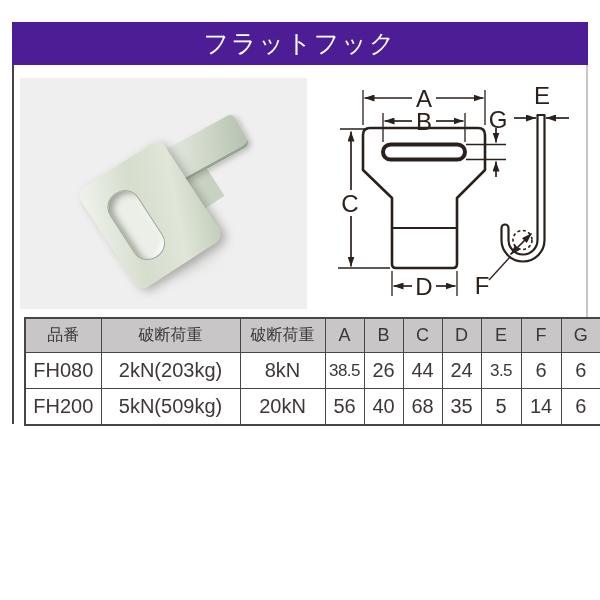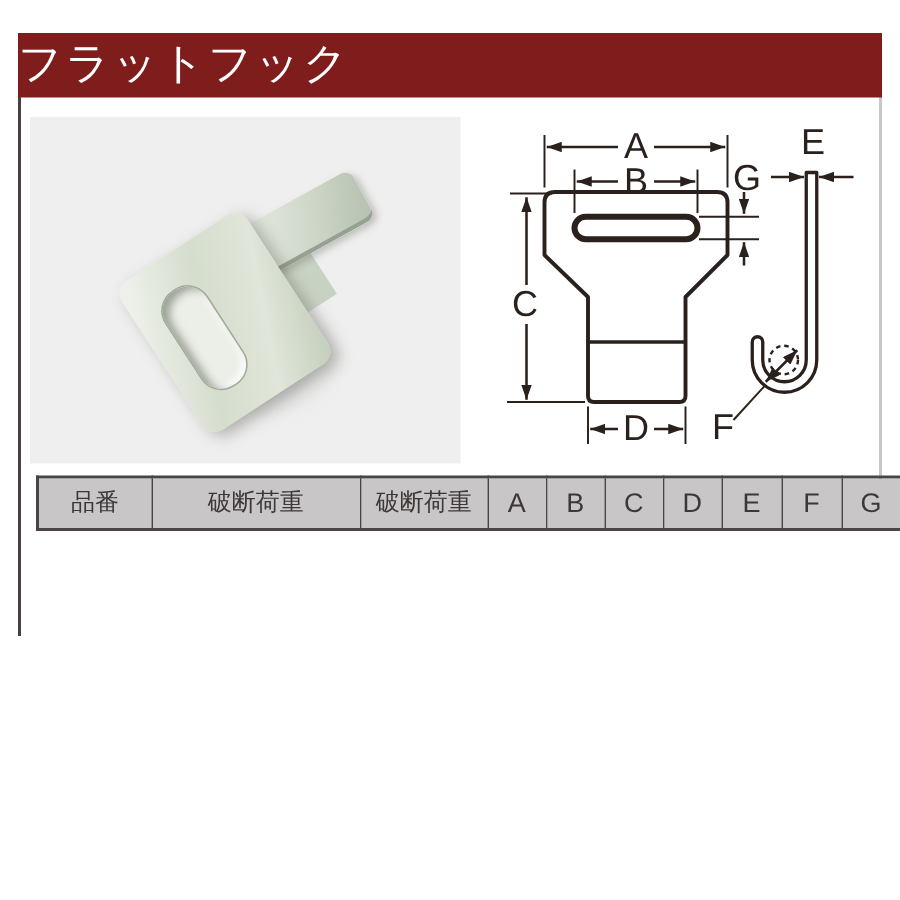--- a/index.html
+++ b/index.html
@@ -5,22 +5,22 @@
   html,body{margin:0;padding:0;background:#ffffff;}
   .page{
     position:relative;width:600px;height:600px;background:#ffffff;overflow:hidden;
     font-family:"Liberation Sans","DejaVu Sans",sans-serif;color:#3e3737;
   }
   
   .frame-left{position:absolute;left:12px;top:22px;width:2px;height:402px;background:#474041;}
   .frame-right{position:absolute;left:586px;top:64px;width:1.5px;height:256px;background:#c9c6c7;}
   
   .title-bar{
-    position:absolute;left:12px;top:22px;width:576px;height:43px;background:#7f1d1d;
-    color:#ffffff;font-size:29px;letter-spacing:2px;text-align:left;line-height:43px;
+    position:absolute;left:12px;top:22px;width:576px;height:43px;background:#4c1d95;
+    color:#ffffff;font-size:25px;letter-spacing:2px;text-align:center;line-height:43px;
   }
   
   .photo-area{position:absolute;left:20px;top:78px;width:287px;height:231px;background:#f0efef;overflow:hidden;}
   .hook-shadow{position:absolute;left:70px;top:100px;width:160px;height:120px;border-radius:50%;
     background:radial-gradient(closest-side,rgba(110,115,102,0.30),rgba(110,115,102,0) 75%);filter:blur(4px);}
   .hook-flange{position:absolute;left:126px;top:57px;width:102px;height:34px;border-radius:7px;
     transform:rotate(-29deg);
     background:linear-gradient(115deg,#eff1eb 5%,#d2dacc 55%,#b8c3b3 95%);
     border-bottom:3px solid #95a191;box-shadow:2px 3px 5px rgba(100,105,95,0.35);}
   .hook-neck{position:absolute;left:116px;top:82px;width:78px;height:62px;
@@ -144,16 +144,40 @@
         <th class="letter">A</th>
         <th class="letter">B</th>
         <th class="letter">C</th>
         <th class="letter">D</th>
         <th class="letter">E</th>
         <th class="letter">F</th>
         <th class="letter">G</th>
       </tr>
     </thead>
     <tbody>
+      <tr>
+        <td>FH080</td>
+        <td>2kN(203kg)</td>
+        <td>8kN</td>
+        <td class="tight">38.5</td>
+        <td>26</td>
+        <td>44</td>
+        <td>24</td>
+        <td class="tight">3.5</td>
+        <td>6</td>
+        <td>6</td>
+      </tr>
+      <tr>
+        <td>FH200</td>
+        <td>5kN(509kg)</td>
+        <td>20kN</td>
+        <td>56</td>
+        <td>40</td>
+        <td>68</td>
+        <td>35</td>
+        <td>5</td>
+        <td>14</td>
+        <td>6</td>
+      </tr>
     </tbody>
   </table>
 
 </div>
 
 </body></html>

